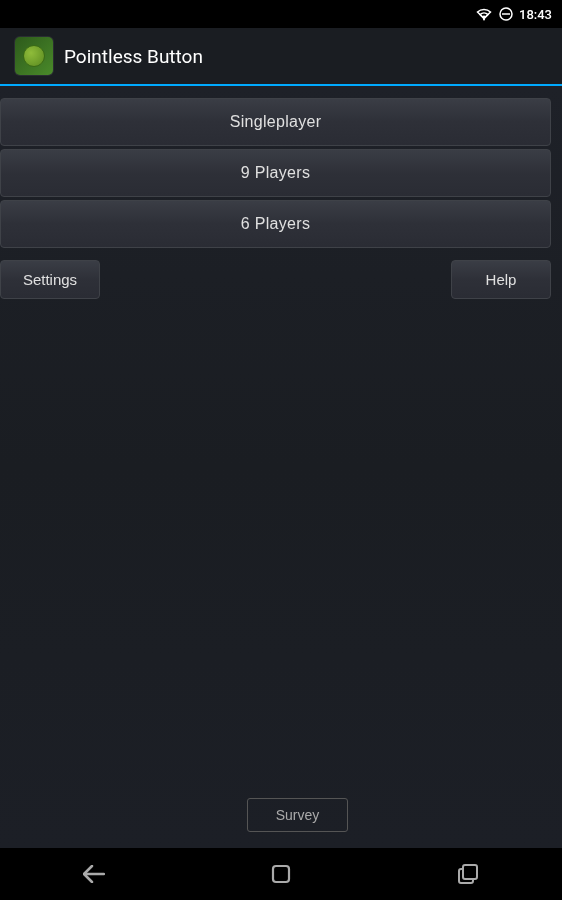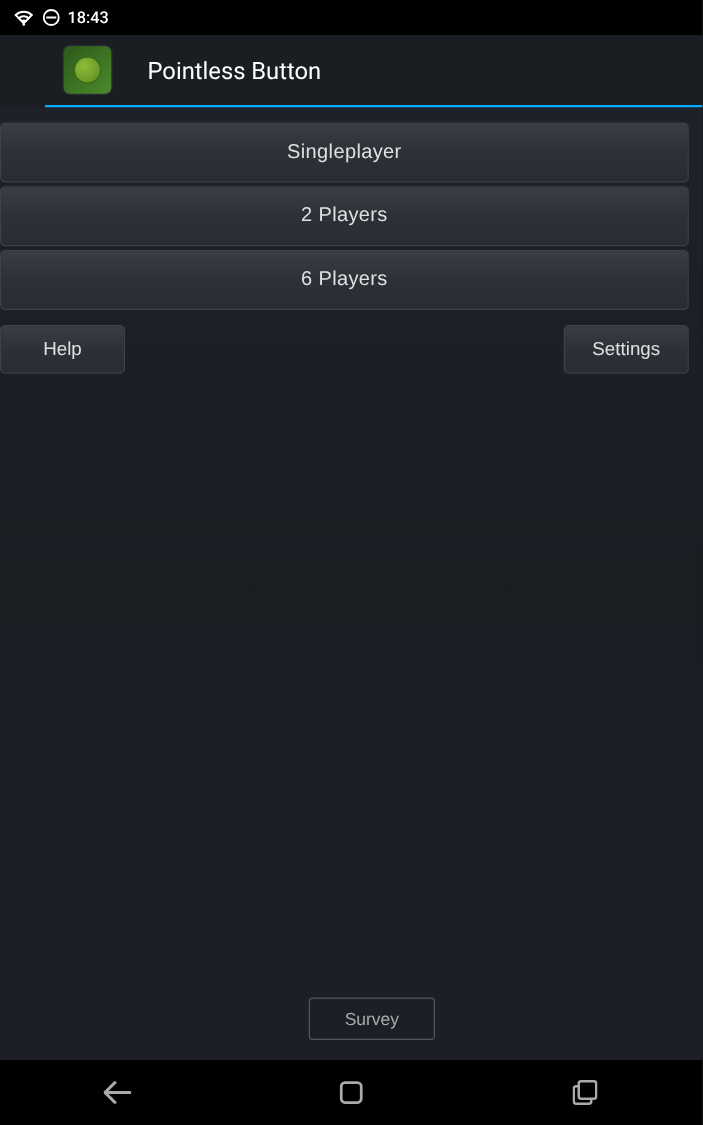--- a/index.html
+++ b/index.html
@@ -17,21 +17,21 @@
       display: flex;
       flex-direction: column;
     }
 
     
     .status-bar {
       background: #000;
       height: 28px;
       display: flex;
       align-items: center;
-      justify-content: flex-start;
+      justify-content: flex-end;
       padding: 0 10px;
       gap: 6px;
       flex-shrink: 0;
     }
 
     .status-icons {
       display: flex;
       align-items: center;
       gap: 6px;
     }
@@ -42,24 +42,23 @@
       font-weight: 500;
     }
 
     
     .app-bar {
       background: #1a1d22;
       height: 58px;
       display: flex;
       align-items: center;
       padding: 0 14px;
-      gap: 28px;
+      gap: 10px;
       flex-shrink: 0;
       border-bottom: 2px solid #00aaff;
-      margin-left: 36px;
     }
 
     .app-logo {
       width: 40px;
       height: 40px;
       border-radius: 6px;
       background: #2a2d32;
       display: flex;
       align-items: center;
       justify-content: center;
@@ -213,27 +212,27 @@
   <div class="app-logo">
     <div class="app-logo-inner"></div>
   </div>
   <span class="app-title">Pointless Button</span>
 </div>
 
 <div class="main-content">
 
   <div class="menu-buttons">
     <button class="menu-btn">Singleplayer</button>
-    <button class="menu-btn">2 Players</button>
+    <button class="menu-btn">9 Players</button>
     <button class="menu-btn">6 Players</button>
   </div>
 
   <div class="action-row">
+    <button class="action-btn">Settings</button>
     <button class="action-btn">Help</button>
-    <button class="action-btn">Settings</button>
   </div>
 
   <div class="empty-area"></div>
 
   <div class="survey-area">
     <button class="survey-btn">Survey</button>
   </div>
 
 </div>
 

